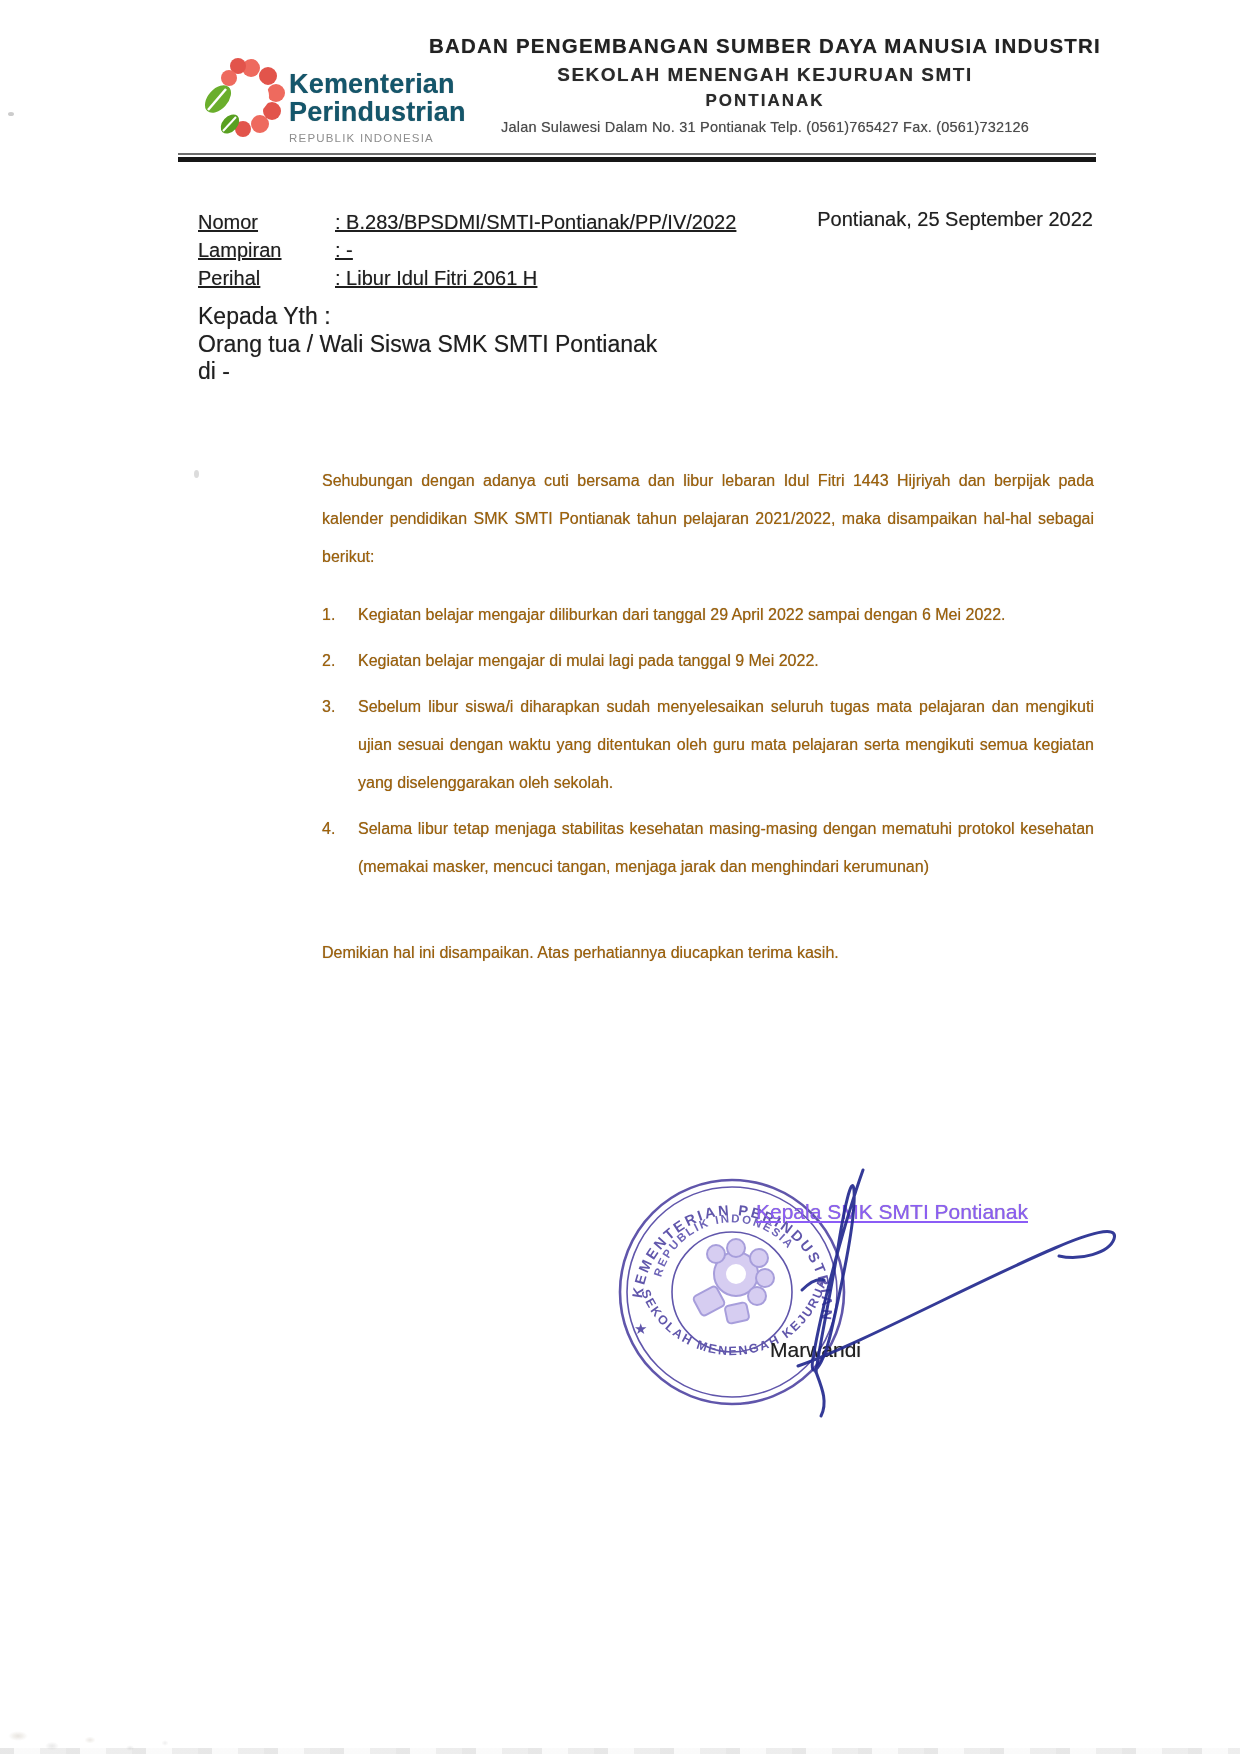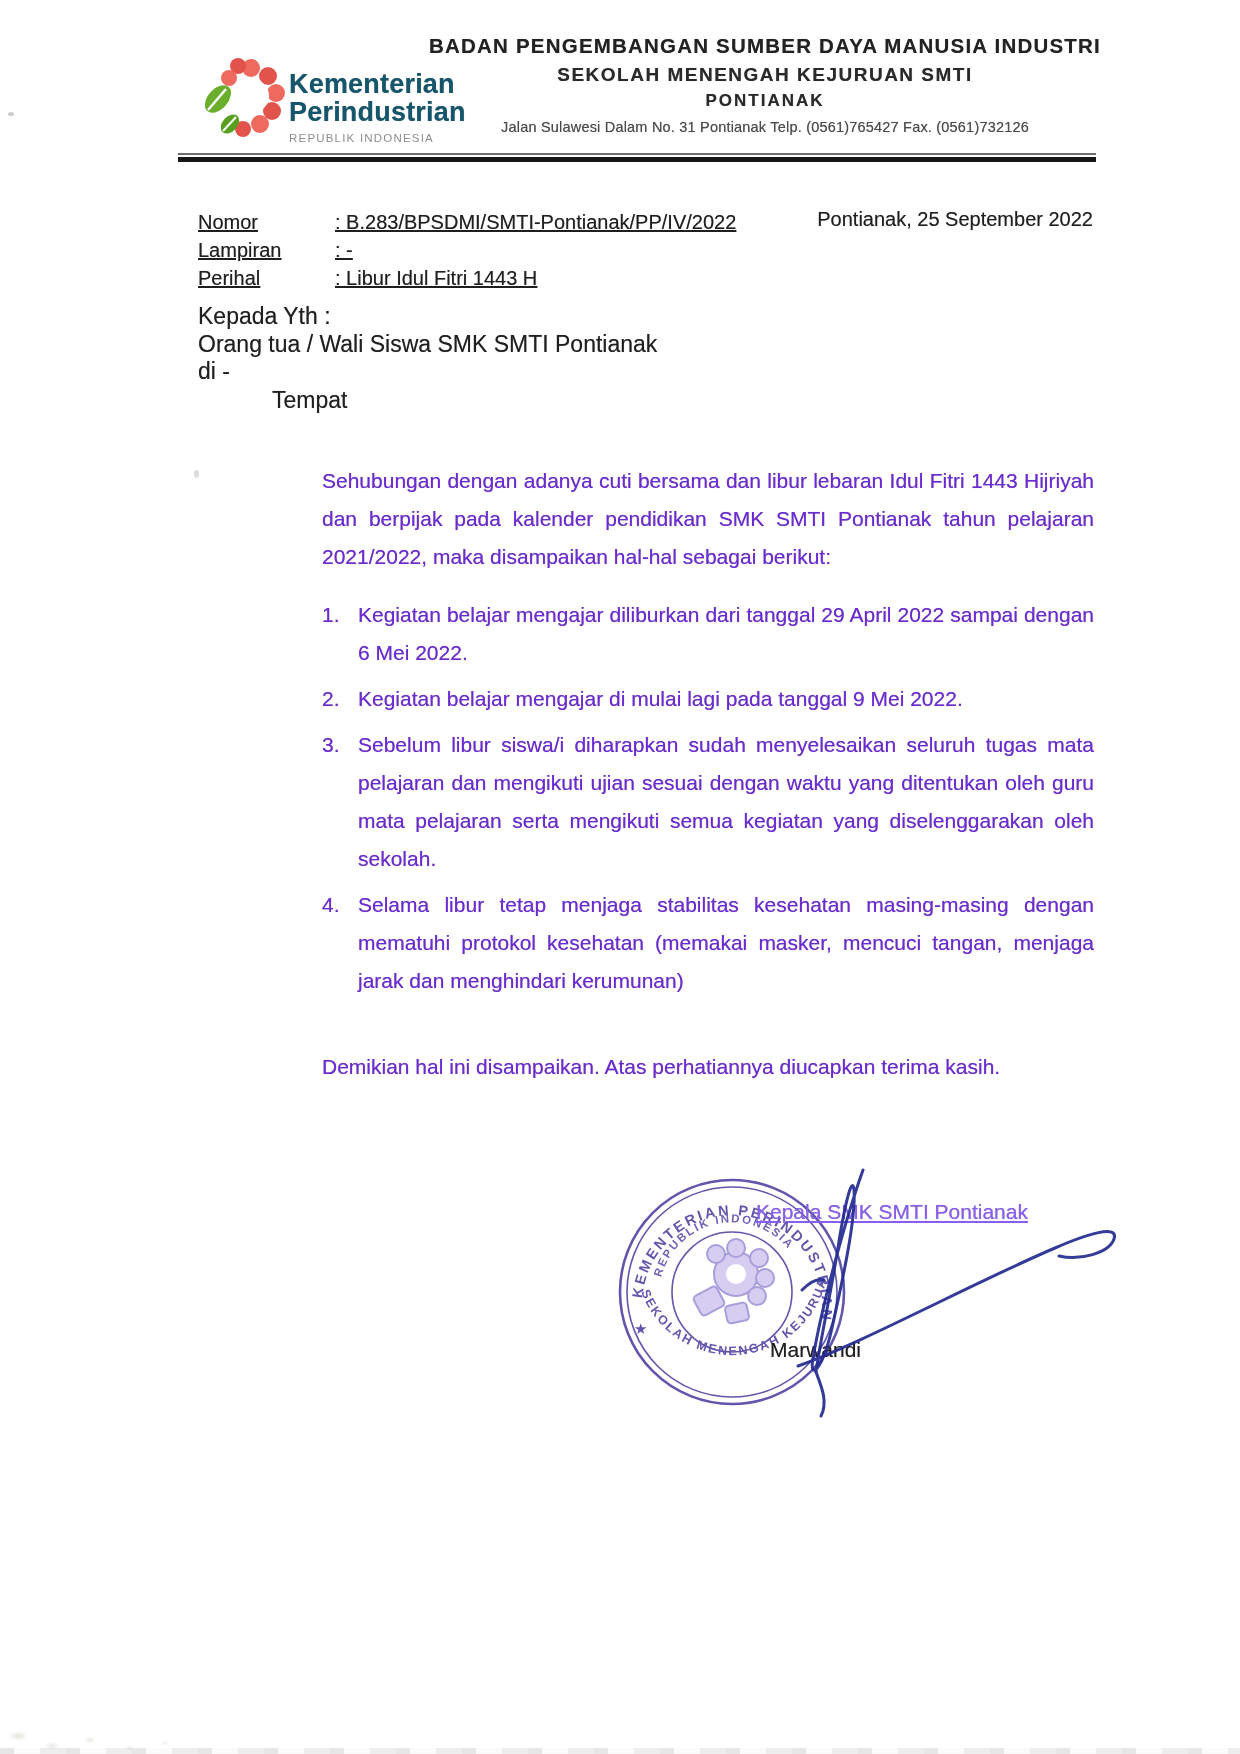--- a/index.html
+++ b/index.html
@@ -39,21 +39,21 @@
   .ref-value { }
   .place-date { position: absolute; right: 5px; top: 0; font-size: 20px; }
 
   
   .addressee { position: absolute; left: 198px; top: 303px; font-size: 23px; line-height: 27.5px; }
   .addressee .tempat { padding-left: 74px; margin-top: 1px; }
 
   
   .body-block {
     position: absolute; left: 322px; top: 462px; width: 772px;
-    font-size: 21px; line-height: 38px; text-align: justify; color: #6d28d9;
+    font-size: 16px; line-height: 38px; text-align: justify; color: #a16207;
   }
   .list { margin-top: 20px; }
   .list-item { display: flex; margin-bottom: 8px; }
   .list-num { width: 36px; flex: 0 0 36px; }
   .list-text { flex: 1; text-align: justify; }
   .closing { margin-top: 48px; }
 
   
   .sig-title { position: absolute; left: 756px; top: 1200px; font-size: 21px; color: #8b5cf6; z-index: 3; text-decoration: underline; }
   .sig-name  { position: absolute; left: 770px; top: 1338px; font-size: 21px; color: #202020; z-index: 3; }
@@ -126,30 +126,29 @@
     <div class="ref-row">
       <div class="ref-label">Nomor</div>
       <div class="ref-value">: B.283/BPSDMI/SMTI-Pontianak/PP/IV/2022</div>
     </div>
     <div class="ref-row">
       <div class="ref-label">Lampiran</div>
       <div class="ref-value">: -</div>
     </div>
     <div class="ref-row">
       <div class="ref-label">Perihal</div>
-      <div class="ref-value">: Libur Idul Fitri 1443 H</div>
+      <div class="ref-value">: Libur Idul Fitri 2061 H</div>
     </div>
     <div class="place-date">Pontianak, 25 September 2022</div>
   </div>
 
   <div class="addressee soft">
     <div>Kepada Yth :</div>
     <div>Orang tua / Wali Siswa SMK SMTI Pontianak</div>
     <div>di -</div>
-    <div class="tempat">Tempat</div>
   </div>
 
   <div class="body-block soft">
     <p class="opening">Sehubungan dengan adanya cuti bersama dan libur lebaran Idul Fitri 1443 Hijriyah dan berpijak pada kalender pendidikan SMK SMTI Pontianak tahun pelajaran 2021/2022, maka disampaikan hal-hal sebagai berikut:</p>
 
     <div class="list">
       <div class="list-item">
         <div class="list-num">1.</div>
         <div class="list-text">Kegiatan belajar mengajar diliburkan dari tanggal 29 April 2022 sampai dengan 6 Mei 2022.</div>
       </div>

